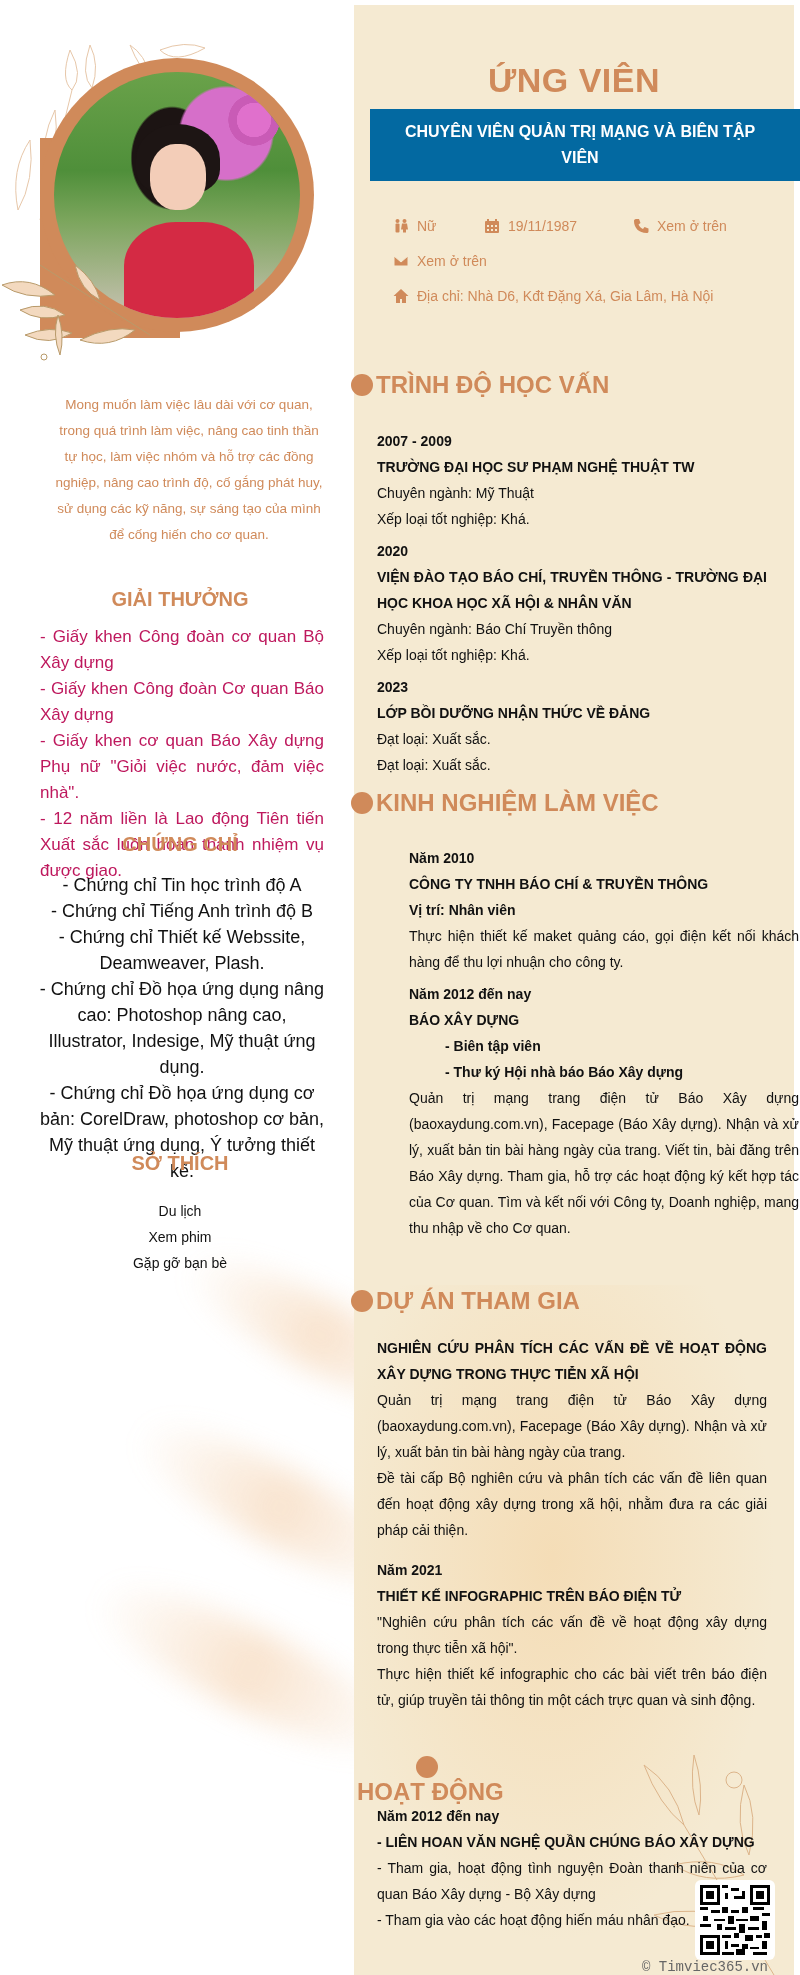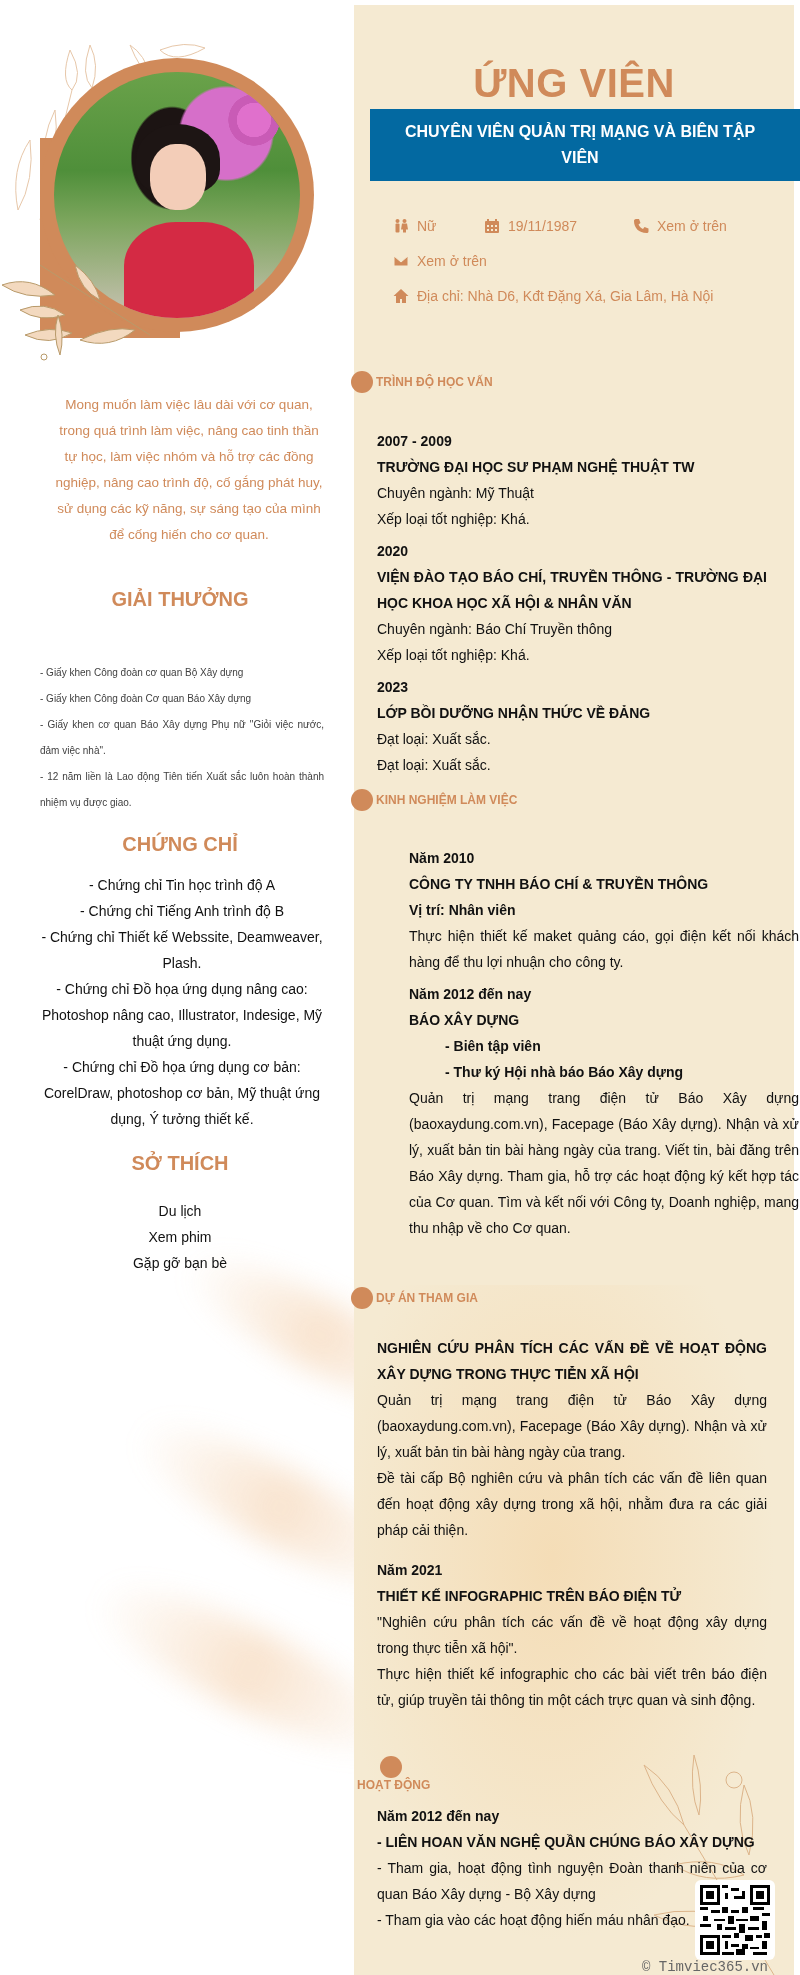--- a/index.html
+++ b/index.html
@@ -21,36 +21,36 @@
                        linear-gradient(180deg, #6aa24a 0%, #4f8f3a 40%, #7ba55c 60%, #c9c2b3 100%); }
   .photo .shirt { position: absolute; left: 70px; top: 150px; width: 130px; height: 110px; background: #d42a44; border-radius: 40% 40% 0 0; }
   .photo .face { position: absolute; left: 96px; top: 72px; width: 56px; height: 66px; background: #f3cdb8; border-radius: 45%; }
   .photo .hair { position: absolute; left: 82px; top: 52px; width: 84px; height: 70px; background: #1d1514; border-radius: 50% 50% 35% 35%; }
   .photo .flowers { position: absolute; left: 170px; top: 18px; width: 60px; height: 60px; border-radius: 50%; background: radial-gradient(circle, #e070cc 0 40%, #c95bb6 41% 60%, transparent 61%); }
   .leaf-deco { position: absolute; }
 
   .objective { position: absolute; left: 54px; top: 392px; width: 270px; text-align: center; color: #d08a5a; font-size: 13.5px; line-height: 26px; }
 
   .lhead { position: absolute; left: 30px; width: 300px; text-align: center; color: #d08a5a; font-size: 20px; font-weight: bold; }
-  .awards { position: absolute; left: 40px; top: 660px; width: 284px; font-size: 10px; line-height: 26px; text-align: justify; color: #404040; }
-  .certs { position: absolute; left: 38px; top: 872px; width: 288px; font-size: 14px; line-height: 26px; text-align: center; color: #111; }
+  .awards { position: absolute; left: 40px; top: 624px; width: 284px; font-size: 17px; line-height: 26px; text-align: justify; color: #be185d; }
+  .certs { position: absolute; left: 38px; top: 872px; width: 288px; font-size: 18px; line-height: 26px; text-align: center; color: #111; }
   .hobbies { position: absolute; left: 30px; top: 1198px; width: 300px; font-size: 14px; line-height: 26px; text-align: center; color: #111; }
 
   
   .right { position: absolute; left: 354px; top: 5px; width: 440px; height: 1970px; background: #f5ead2; overflow: visible; }
   .right-glow { position: absolute; left: 0; top: 1280px; width: 440px; height: 690px; background: radial-gradient(ellipse at 45% 40%, rgba(244,210,160,0.55), rgba(245,234,210,0) 65%); }
-  .title { position: absolute; left: 0; top: 56px; width: 440px; text-align: center; color: #d08a5a; font-size: 40px; font-weight: bold; letter-spacing: 0.5px; }
+  .title { position: absolute; left: 0; top: 56px; width: 440px; text-align: center; color: #d08a5a; font-size: 34px; font-weight: bold; letter-spacing: 0.5px; }
   .band { position: absolute; left: 16px; top: 104px; width: 440px; height: 72px; background: #0369a1; color: #fff; font-size: 16px; font-weight: bold; text-align: center; line-height: 26px; padding: 10px 50px 0 30px; }
 
   .contact { position: absolute; color: #d08a5a; font-size: 14px; display: flex; align-items: center; gap: 8px; }
   .contact svg { width: 16px; height: 16px; fill: #d08a5a; flex: none; }
 
   .sec-head { position: absolute; left: 0; display: flex; align-items: center; }
   .sec-head .dot { width: 22px; height: 22px; border-radius: 50%; background: #d08a5a; margin-left: -3px; }
-  .sec-head .txt { color: #d08a5a; font-size: 12px; font-weight: bold; margin-left: 3px; }
+  .sec-head .txt { color: #d08a5a; font-size: 24px; font-weight: bold; margin-left: 3px; }
 
   .block { position: absolute; left: 23px; width: 390px; font-size: 14px; line-height: 26px; color: #111; text-align: justify; }
   .block .b { font-weight: bold; }
   .block .ind { padding-left: 36px; font-weight: bold; }
 
   .qr { position: absolute; left: 341px; top: 1880px; width: 80px; height: 80px; background: #fff; border-radius: 6px; padding: 5px; }
   .watermark { position: absolute; left: 288px; top: 1966px; font-family: "Liberation Mono", "DejaVu Sans Mono", monospace; color: #666; font-size: 14px; }
 </style>
 </head>
 <body>

